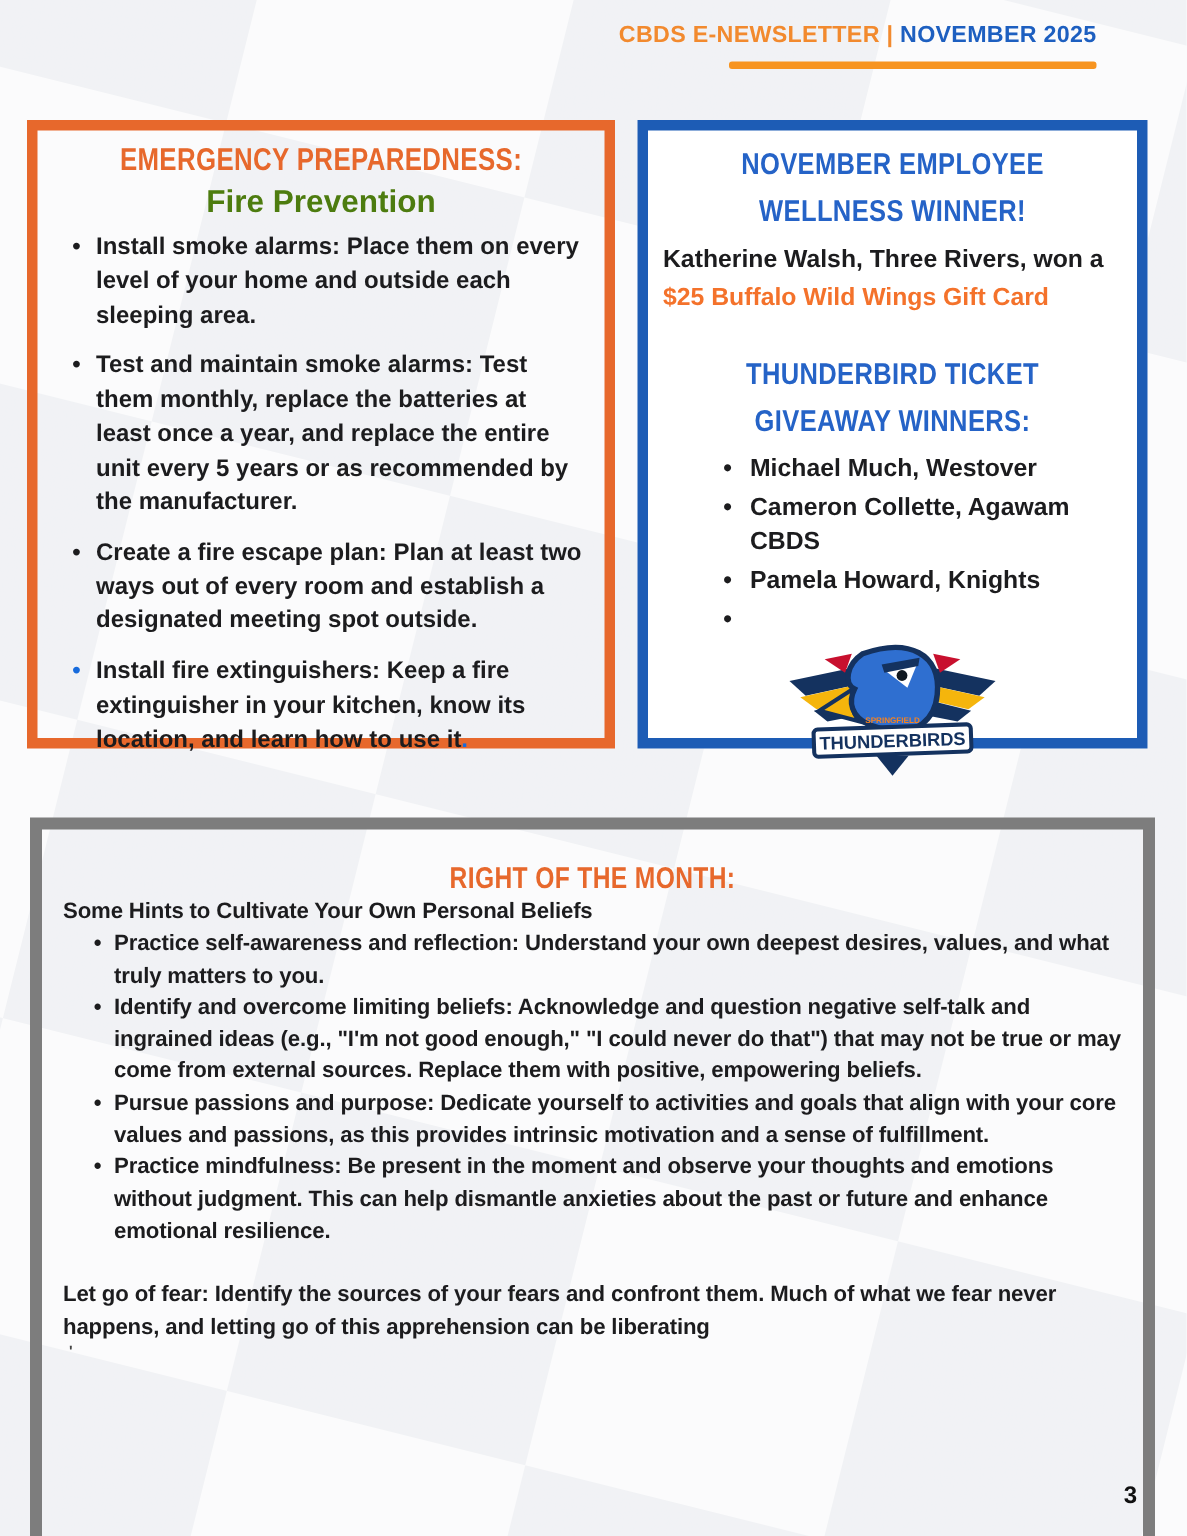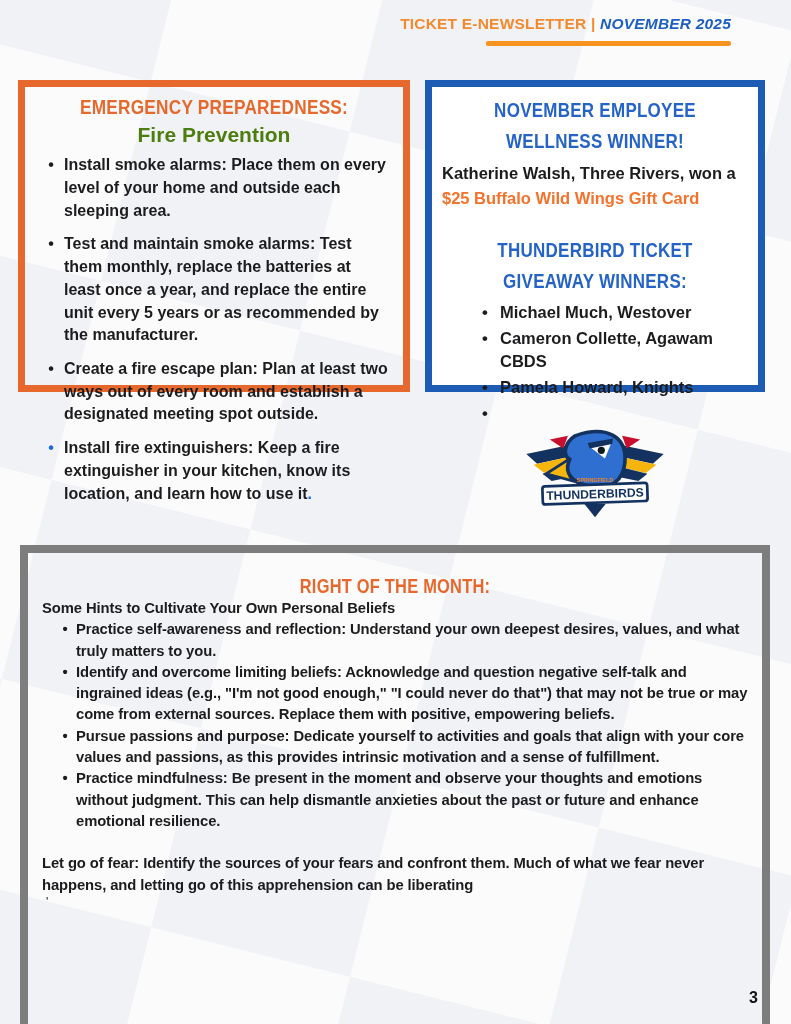--- a/index.html
+++ b/index.html
@@ -19,26 +19,26 @@
     background-size: 410px 410px;
     transform: rotate(14deg);
     opacity:.75;
   }
   .layer { position:absolute; inset:0; z-index:1; }
 
   
   .header { position:absolute; top:15px; right:60px; text-align:right;
     font-weight:bold; font-size:15.5px; letter-spacing:.2px; white-space:nowrap; }
   .header .o { color:#f28a2e; }
-  .header .b { color:#1d5fc0;font-style:italic; }
+  .header .b { color:#1d5fc0; }
   .header-underline { position:absolute; top:41px; right:60px; width:245px; height:5px;
     background:#f79420; border-radius:2px; }
 
   
-  .row { position:absolute; top:80px; left:18px; width:747px; height:312px;
+  .row { position:absolute; top:80px; left:18px; width:747px; height:419px;
     display:flex; gap:15px; }
   .box { box-sizing:border-box; }
   .box-emergency { width:392px; border:7px solid #e7682c; padding:7px 13px 6px; }
   .box-wellness  { flex:1; border:7px solid #1d5cb5; background:#ffffff;
     padding:8px 10px 4px; display:flex; flex-direction:column; }
 
   .cond { font-weight:bold; text-align:center; transform:scaleX(.82); transform-origin:50% 50%; }
   .h-orange { color:#e7682c; font-size:21px; line-height:1.25; letter-spacing:.3px; }
   .h-blue-bright { color:#4d7c0f; font-size:21px; font-weight:bold; text-align:center;
     margin:3px 0 7px; }
@@ -77,21 +77,21 @@
     color:#111; }
 </style>
 </head>
 <body>
 
 <div class="bg-pattern"></div>
 
 <div class="layer">
 
   <div class="header">
-    <span class="o">TICKET E-NEWSLETTER |</span>
+    <span class="o">CBDS E-NEWSLETTER |</span>
     <span class="b">NOVEMBER 2025</span>
   </div>
   <div class="header-underline"></div>
 
   <div class="row">
 
     <div class="box box-emergency">
       <div class="cond h-orange">EMERGENCY PREPAREDNESS:</div>
       <div class="h-blue-bright">Fire Prevention</div>
       <div class="bullets">

